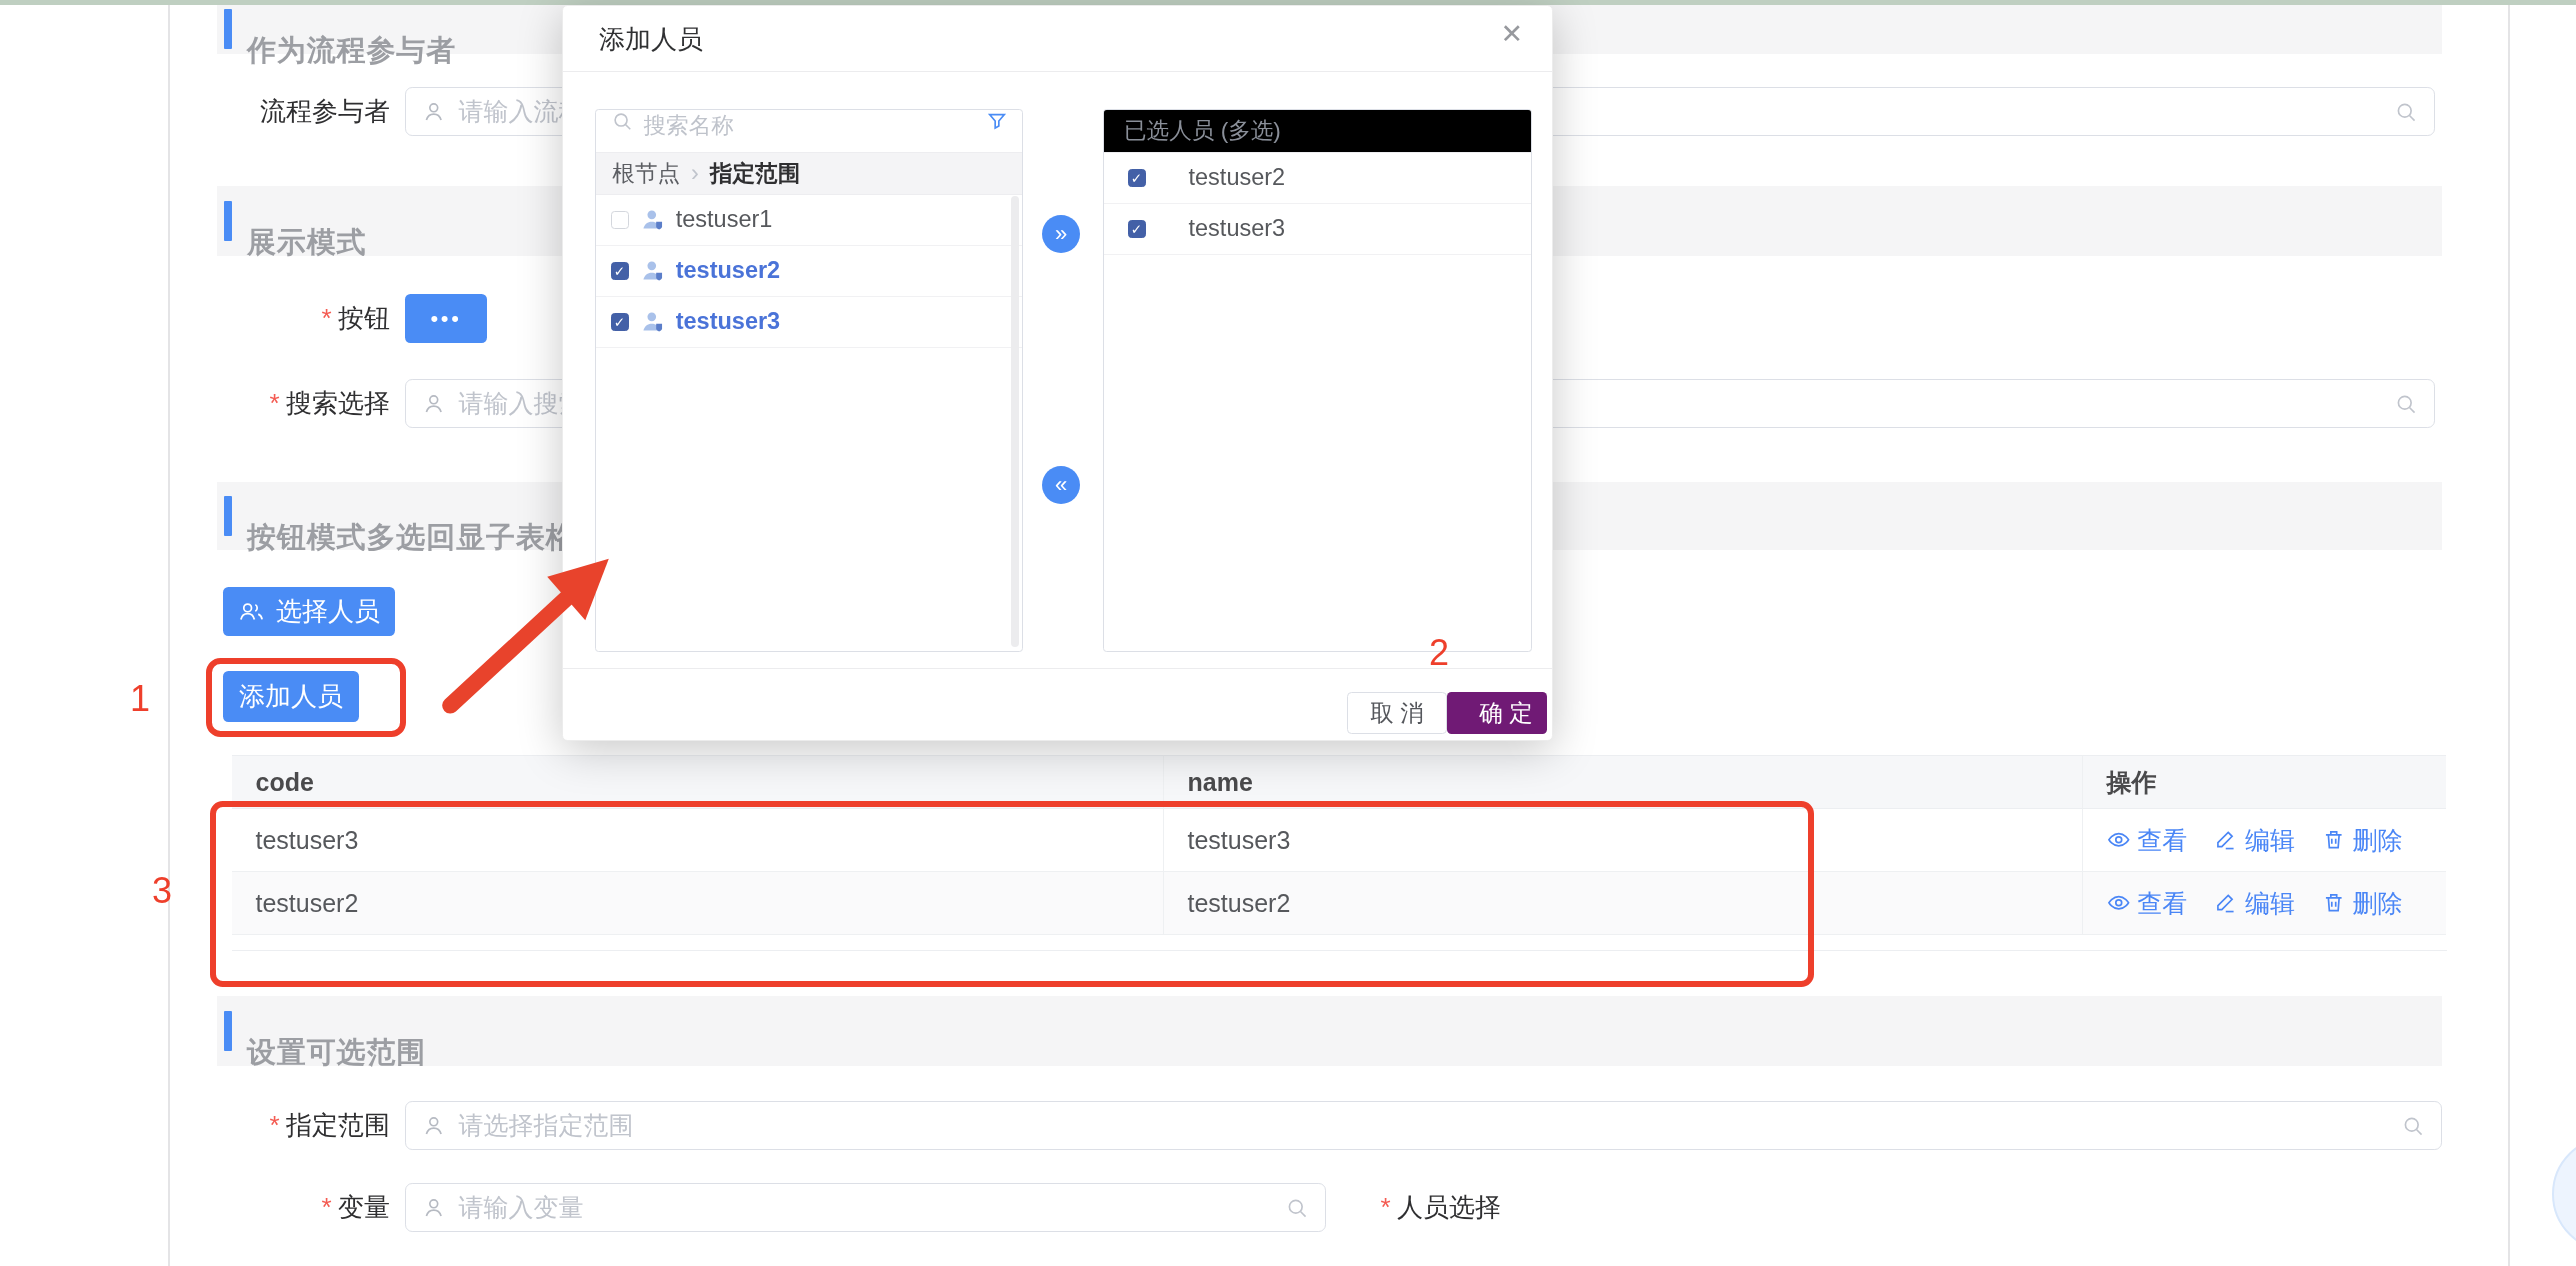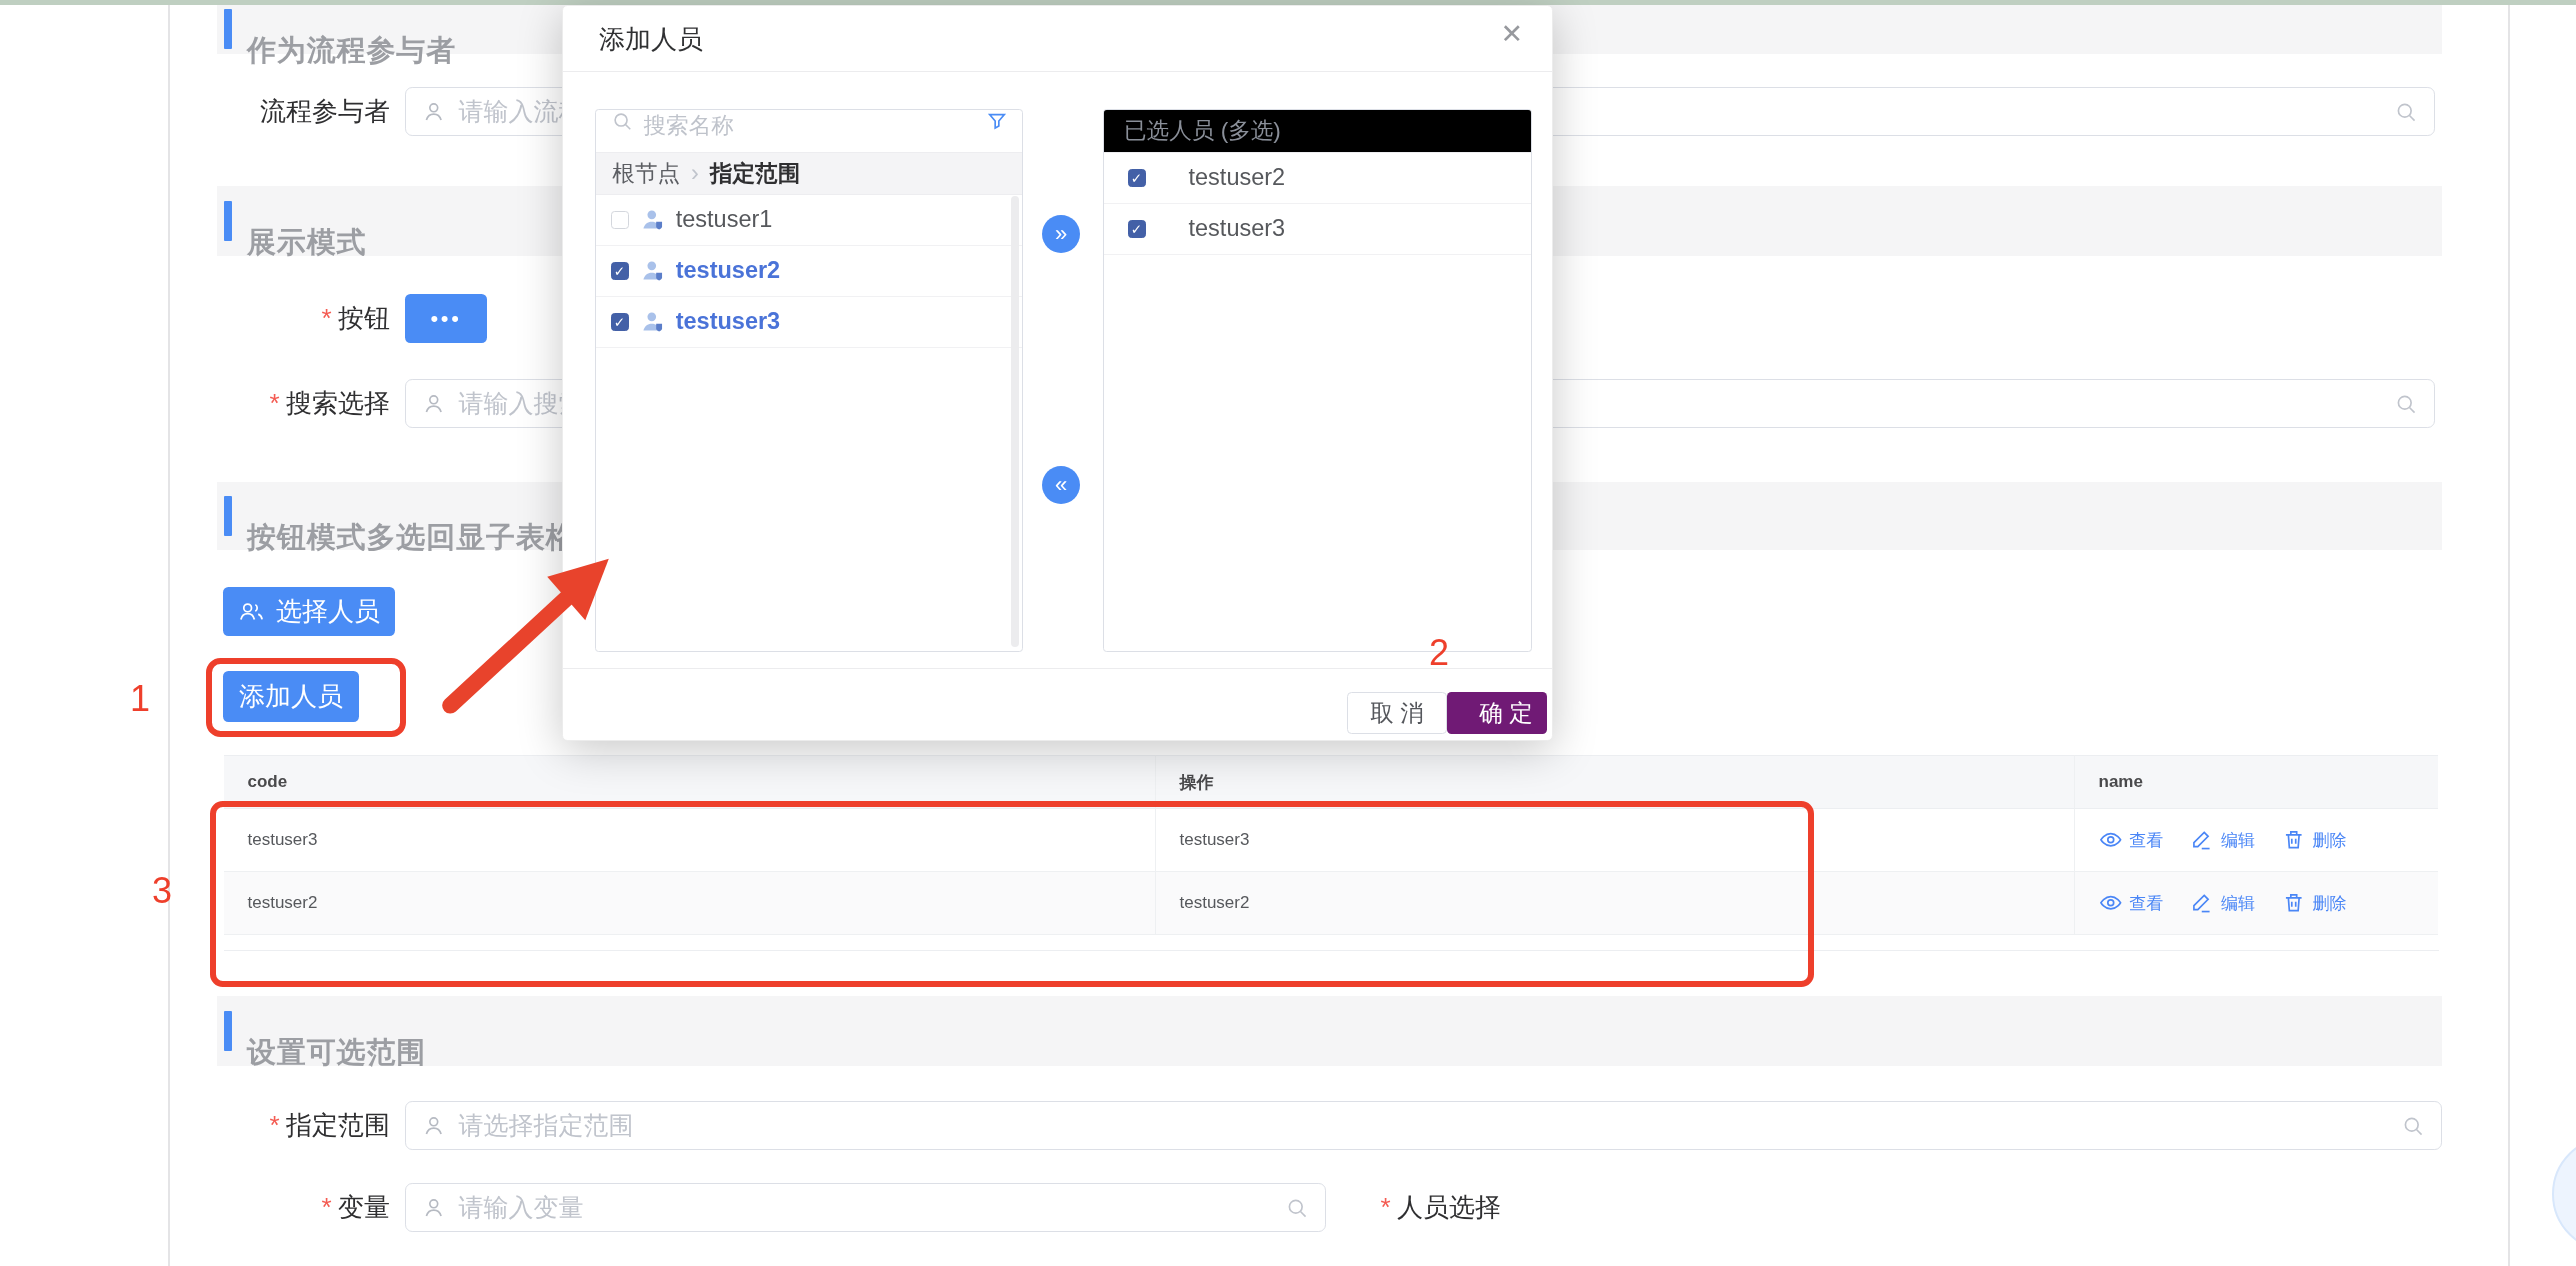--- a/index.html
+++ b/index.html
@@ -20,21 +20,21 @@
   
   .input{height:49px;border:1.8px solid #dcdfe6;border-radius:7.2px;background:#fff;
          display:flex;align-items:center;box-sizing:border-box;}
   .input .p-icon{margin-left:16.3px;display:flex;flex:none;}
   .input .ph{margin-left:12.7px;font-size:25px;color:#c0c4cc;white-space:nowrap;overflow:hidden;}
   .input .mag{margin-left:auto;margin-right:16.3px;display:flex;flex:none;}
   
   .btn-blue{background:#4a8cf5;color:#fff;border-radius:5.4px;display:flex;align-items:center;
             justify-content:center;font-size:26px;cursor:pointer;box-sizing:border-box;}
   
-  .tbl{left:224px;top:755px;width:2215px;font-size:17px;}
+  .tbl{left:232px;top:755px;width:2215px;font-size:25px;}
   .trow{display:grid;grid-template-columns:932px 919px 363px;}
   .tbl .th{background:#f6f7f9;color:#4a4a4c;font-weight:700;height:54px;display:flex;align-items:center;
            border-top:1.8px solid #eceef1;border-bottom:1.8px solid #eceef1;}
   .tbl .td{height:63px;display:flex;align-items:center;color:#56585c;border-bottom:1.8px solid #eef0f2;}
   .tbl .c{padding-left:23.5px;border-right:1.8px solid #eef0f2;box-sizing:border-box;}
   .tbl .c:last-child{border-right:none;}
   .r2 .td{background:#fafafb;}
   .tfoot{height:14.5px;border-bottom:1.8px solid #eceef1;}
   .acts{display:flex;gap:27px;align-items:center;}
   .alink{display:flex;align-items:center;gap:7.2px;color:#4a86f6;cursor:pointer;white-space:nowrap;}
@@ -147,22 +147,22 @@
         </svg>
     </span>
     <span>选择人员</span>
   </div>
 
   <div class="abs btn-blue" style="left:223px;top:671px;width:136px;height:51px;">添加人员</div>
 
   <div class="abs tbl">
     <div class="trow">
       <div class="th c">code</div>
+      <div class="th c">name</div>
       <div class="th c">操作</div>
-      <div class="th c">name</div>
     </div>
     <div class="trow">
       <div class="td c">testuser3</div>
       <div class="td c">testuser3</div>
       <div class="td c acts">
         <span class="alink">
           <svg width="23.5" height="23.5" viewBox="0 0 24 24" fill="none" stroke="#4a86f6" stroke-width="1.7">
               <path d="M2 12s3.8-6.3 10-6.3S22 12 22 12s-3.8 6.3-10 6.3S2 12 2 12z"></path>
               <circle cx="12" cy="12" r="3"></circle>
             </svg>

